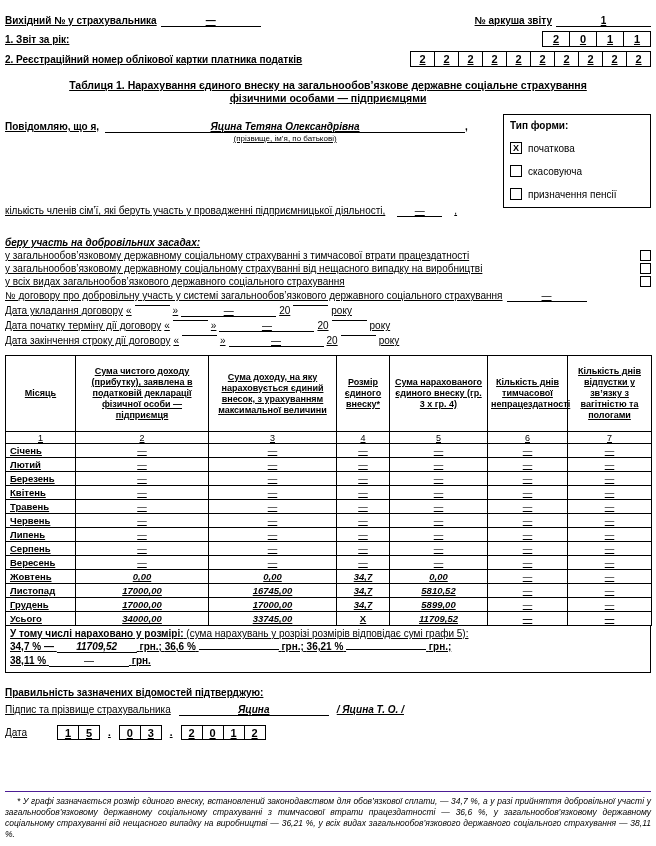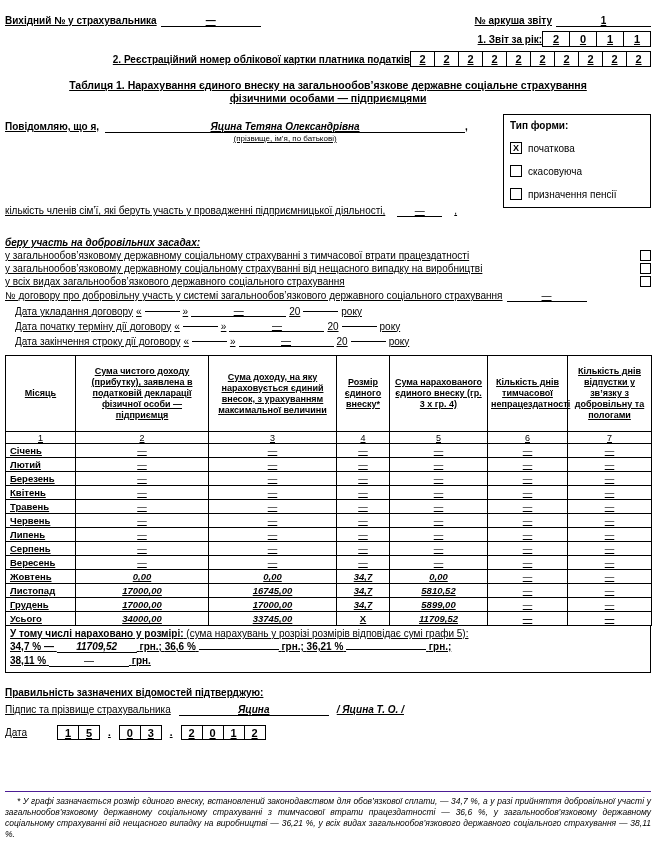--- a/index.html
+++ b/index.html
@@ -12,21 +12,21 @@
   .page { position:absolute; inset:0; padding:13px 5px;text-decoration:underline; }
   .b { font-weight:bold; }
   .bi { font-weight:bold; font-style:italic; }
   .u { display:inline-block; border-bottom:1px solid #000; text-align:center; vertical-align:baseline; }
   .w35{width:35px;} .w45{width:45px;} .w80{width:80px;}
   .w95{width:95px;} .w100{width:100px;} .w150{width:150px;text-align:center;}
 
   .top-row { display:flex; justify-content:space-between; align-items:baseline; margin-top:2px; font-weight:bold; }
   .top-row .grp { display:flex; align-items:baseline; gap:4px; }
 
-  .field-row { display:flex; justify-content:flex-end; align-items:center; margin-top:4px; font-weight:bold; }
+  .field-row { display:flex; justify-content:space-between; align-items:center; margin-top:4px; font-weight:bold; }
   .cells { display:flex; }
   .cell { height:16px; border:1px solid #000; margin-left:-1px; display:flex; align-items:center; justify-content:center;
           font-weight:bold; font-size:11px; background:#fff; }
   .cells .cell:first-child { margin-left:0; }
   .year-cells .cell { width:28px; }
   .tax-cells .cell { width:25px; }
   .date-cells .cell { width:22px; height:15px; }
 
   .title { text-align:center; font-weight:bold; margin-top:12px; line-height:13px; font-size:10.5px; }
 
@@ -42,21 +42,21 @@
               font-size:9px; font-weight:bold; flex:none; background:#fff; }
   .ft-option .checkbox { margin-right:6px; }
 
   .family { margin-top:62px; display:flex; align-items:baseline; gap:12px; }
 
   .vol-heading { margin-top:20px; font-weight:bold; font-style:italic; }
   .vol-option { display:flex; justify-content:space-between; align-items:center; margin-top:2px; }
   .vol-option .checkbox { width:11px; height:11px; }
 
   .contract { display:flex; align-items:baseline; gap:4px; margin-top:3px; }
-  .date-line { display:flex; align-items:center; margin-top:3px;margin-left:10px; }
+  .date-line { display:flex; align-items:flex-start; margin-top:3px; }
   .date-line > * { margin-right:3px; }
 
   table.main { border-collapse:collapse; margin-top:8px; table-layout:fixed; width:646px; }
   .main th, .main td { border:1px solid #000; text-align:center; vertical-align:middle; }
   .main th { font-size:9px; font-weight:bold; padding:2px 3px; line-height:11px; }
   .main tr.head th { height:76px; }
   .main td { font-size:9.5px; height:14px; padding:0 2px; }
   .main td.month { text-align:left; padding-left:4px; font-weight:bold;margin-left:16px; }
   .main tr.nums td { font-size:9px; height:12px; }
   .main td.filled { font-weight:bold; font-style:italic; }
@@ -216,21 +216,21 @@
         <col style="width:84px">
     </colgroup>
     <thead>
       <tr class="head">
         <th>Місяць</th>
         <th>Сума чистого доходу (прибутку), заявлена в податковій декларації фізичної особи — підприємця</th>
         <th>Сума доходу, на яку нараховується єдиний внесок, з урахуванням максимальної величини</th>
         <th>Розмір єдиного внеску*</th>
         <th>Сума нарахованого єдиного внеску (гр. 3 х гр. 4)</th>
         <th>Кількість днів тимчасової непрацездатності</th>
-        <th>Кількість днів відпустки у зв’язку з добровільну та пологами</th>
+        <th>Кількість днів відпустки у зв’язку з вагітністю та пологами</th>
       </tr>
       <tr class="nums" id="numsRow">
           <td>1</td>
           <td>2</td>
           <td>3</td>
           <td>4</td>
           <td>5</td>
           <td>6</td>
           <td>7</td>
         </tr>

